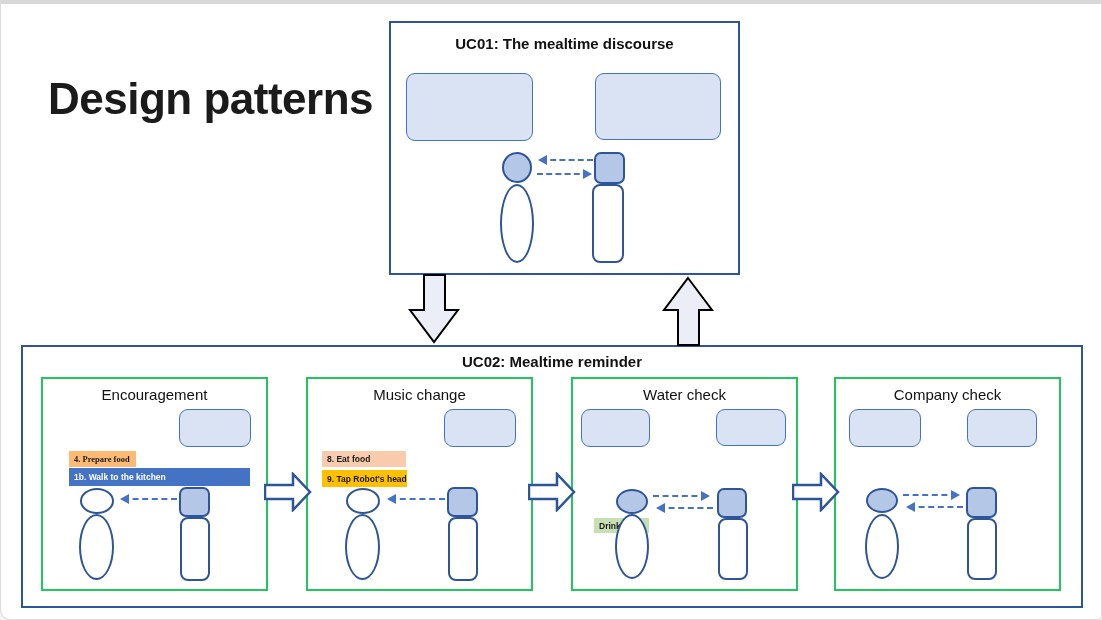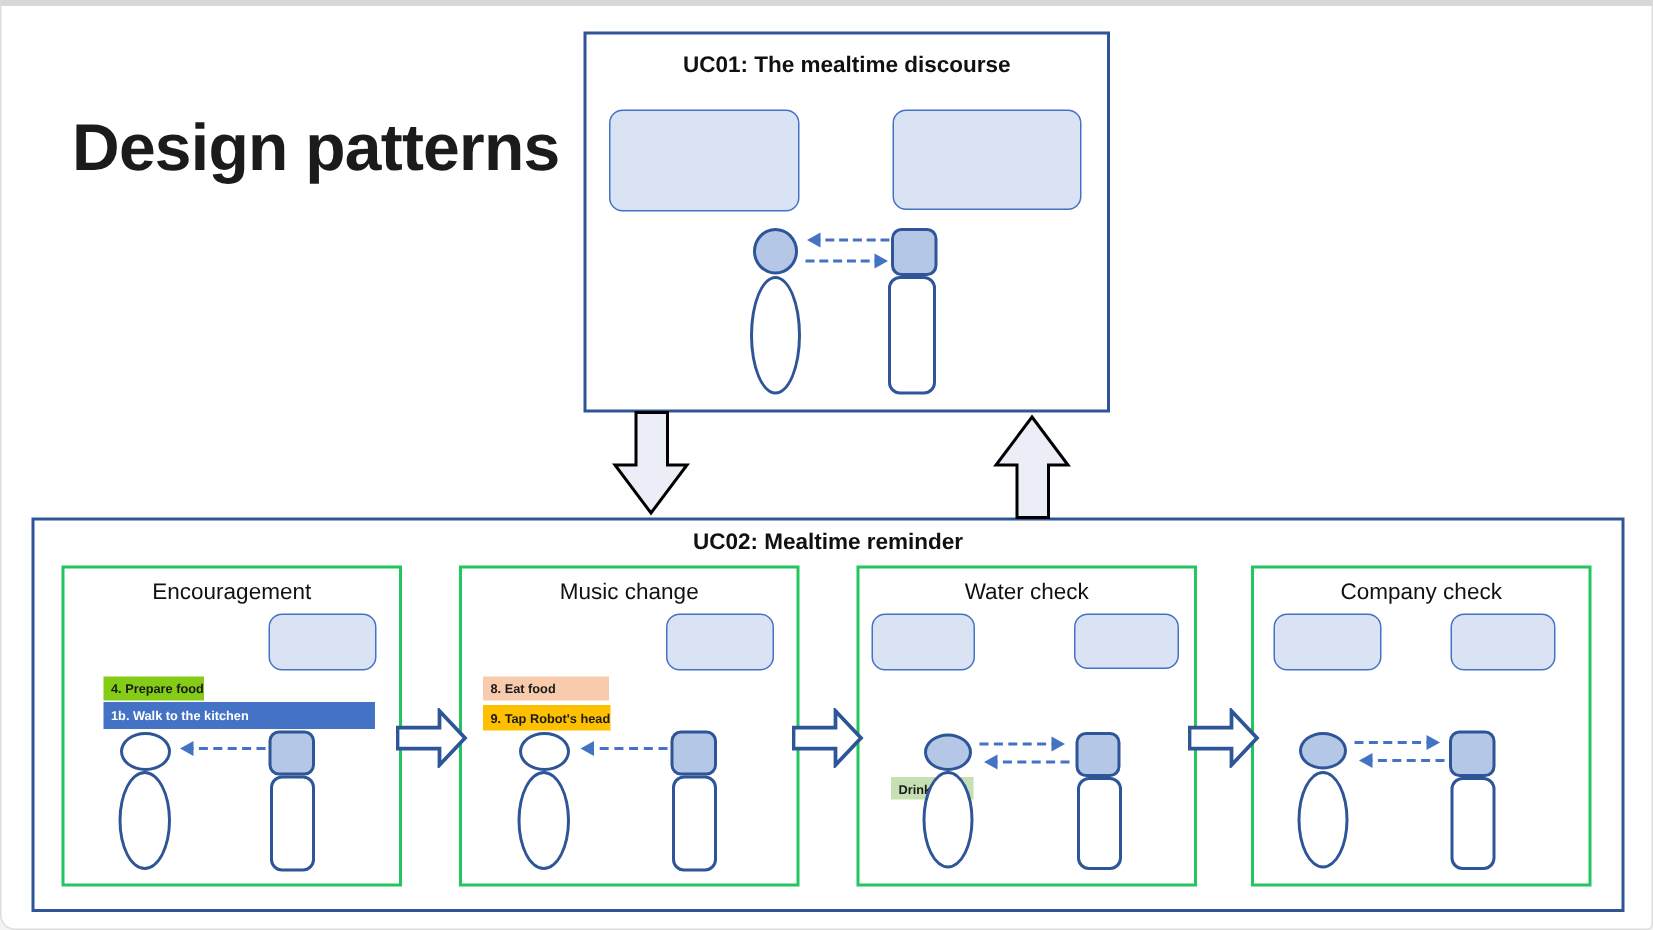--- a/index.html
+++ b/index.html
@@ -29,21 +29,21 @@
   }
   .p-head { position:absolute; border:2px solid #2e5597; border-radius:50%; background:#ffffff; }
   .p-head.filled { background:#b4c7e7; }
   .p-body { position:absolute; border:2px solid #2e5597; border-radius:50%; background:#ffffff; }
   .r-head { position:absolute; border:2px solid #2e5597; border-radius:7px; background:#b4c7e7; }
   .r-body { position:absolute; border:2px solid #2e5597; border-radius:8px; background:#ffffff; }
   .bar {
     position:absolute; display:flex; align-items:center; padding-left:5px;
     font-size:8.5px; font-weight:700; white-space:nowrap; overflow:hidden;
   }
-  .c-green  { background:#84cc16; color:#1a1a1a; }
+  .c-green  { background:#fdba74; color:#1a1a1a;font-family:Liberation Serif, serif; }
   .c-blue   { background:#4472c4; color:#ffffff; }
   .c-peach  { background:#f8cbad; color:#1a1a1a; }
   .c-amber  { background:#ffc000; color:#1a1a1a; }
   .c-lgreen { background:#c6e0b4; color:#1a1a1a; }
   .darrow { position:absolute; height:0; border-top:2px dashed #4472c4; }
   .darrow .ah { position:absolute; width:0; height:0; top:-6px; border:5px solid transparent; }
   .darrow.left  .ah { left:-8px;  border-right:9px solid #4472c4; }
   .darrow.right .ah { right:-8px; border-left:9px solid #4472c4; }
   .flow-arrow { position:absolute; z-index:5; }
   svg { display:block; }

